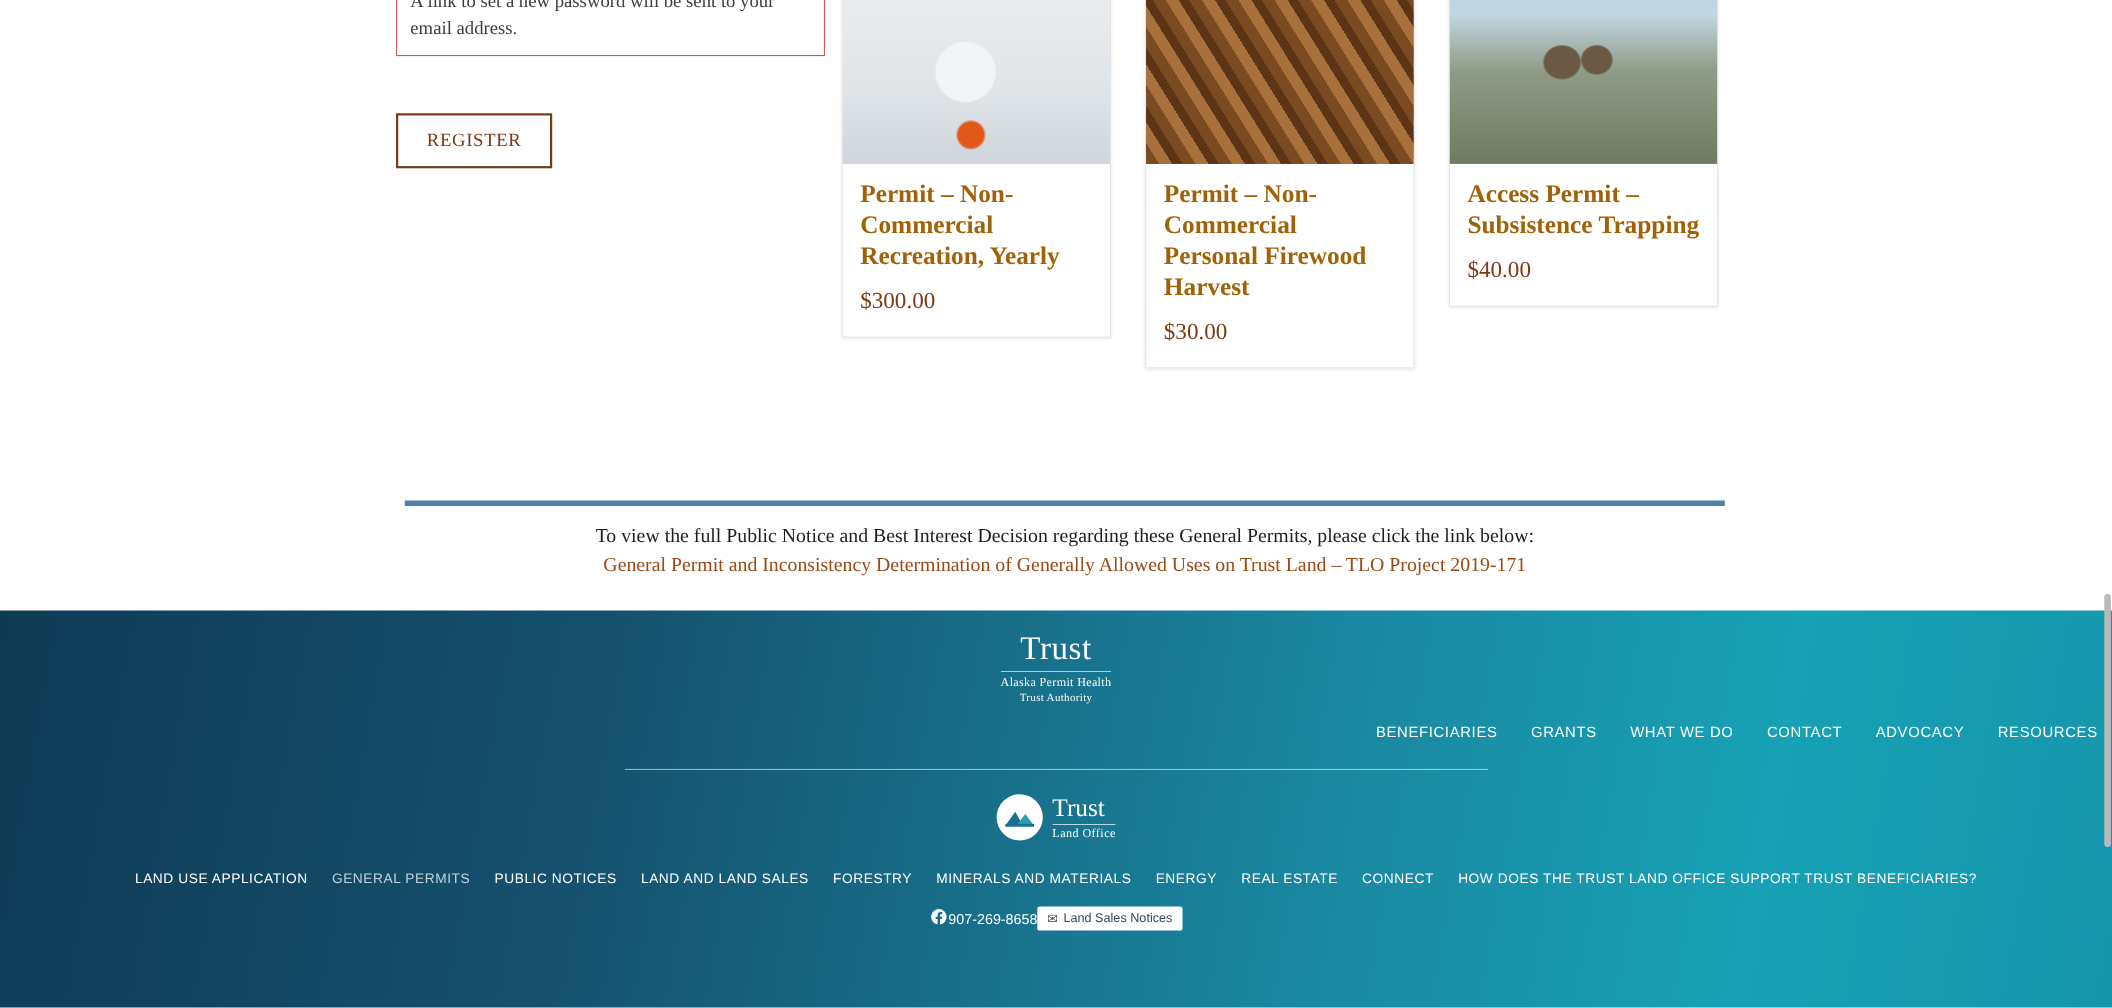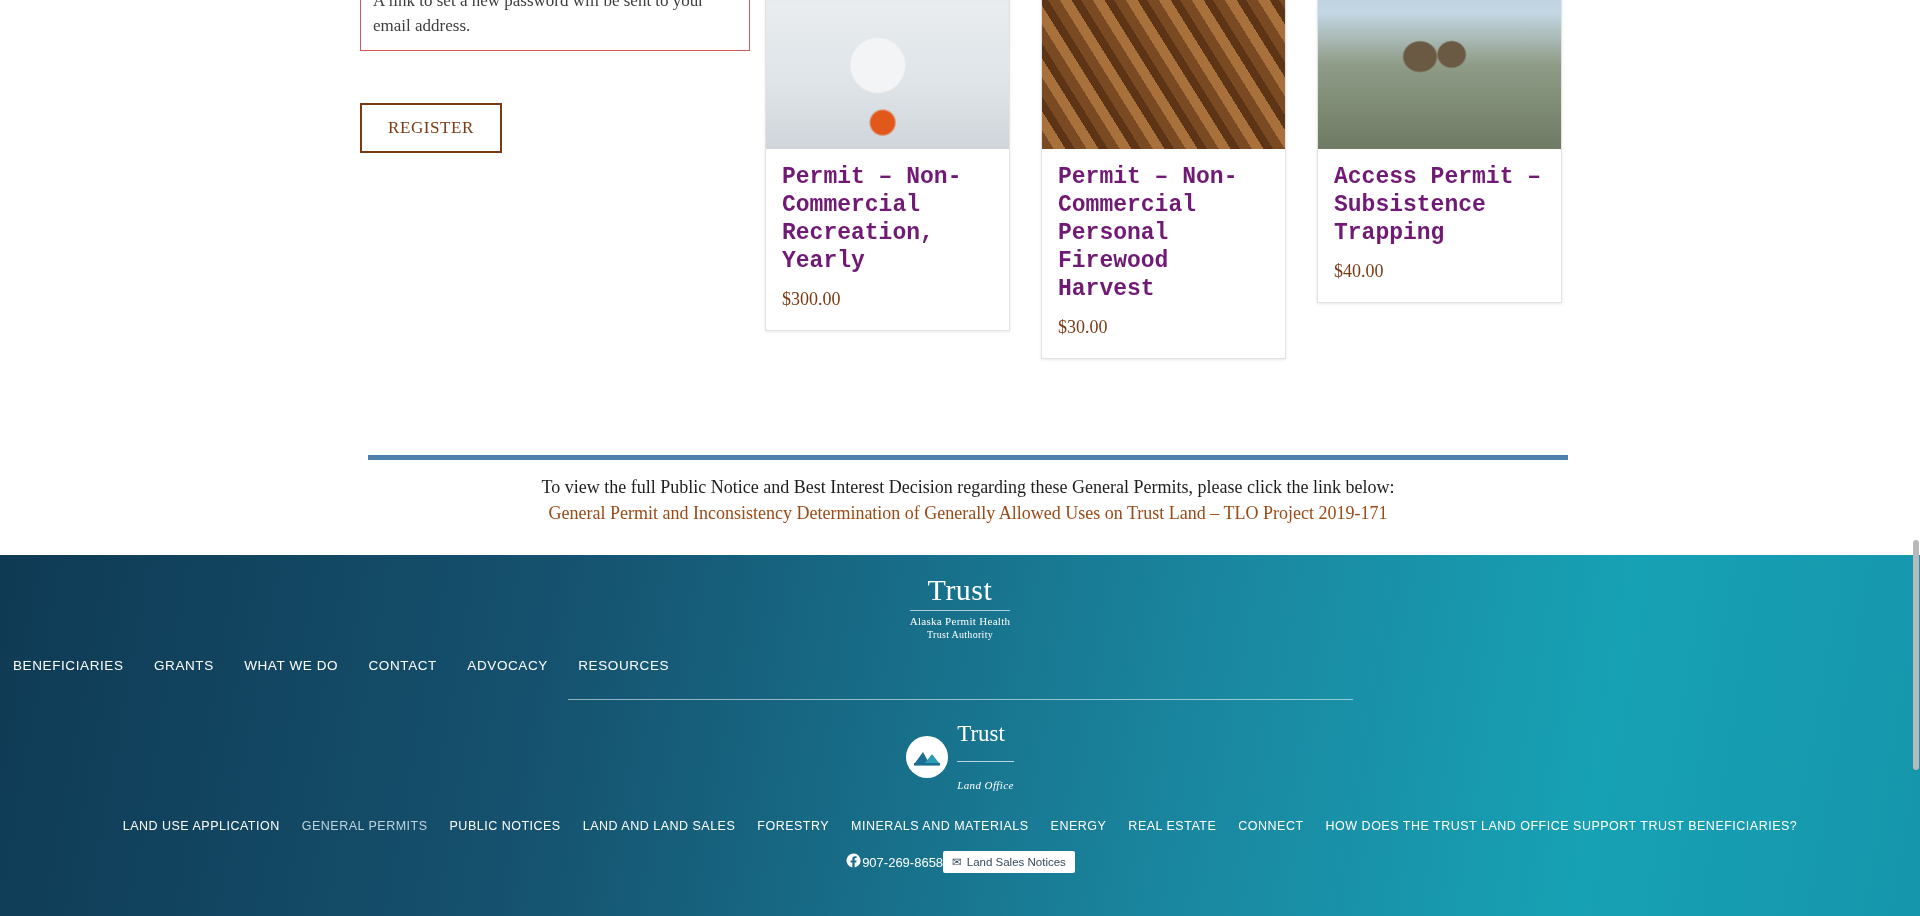--- a/index.html
+++ b/index.html
@@ -93,30 +93,30 @@
   .card-img.marmot {
     background:
       radial-gradient(ellipse at 42% 58%, #6b5a43 0 8%, rgba(107,90,67,0) 9%),
       radial-gradient(ellipse at 55% 57%, #6b5a43 0 7%, rgba(107,90,67,0) 8%),
       linear-gradient(180deg, #a9c4d8 0%, #c3d6e3 38%, #8e9b86 62%, #6e7a63 100%);
   }
   .card-body {
     padding: 14px 16px 20px 16px;
   }
   .card-title {
-    font-family: Liberation Mono, monospace;
+    font-family: Liberation Serif, serif;
     font-weight: bold;
     font-size: 23px;
     line-height: 1.22;
-    color: #701a75;
+    color: #a16207;
     margin: 0 0 14px 0;
   }
   .card-price {
     font-family: "Liberation Serif", serif;
-    font-size: 18px;
+    font-size: 21px;
     color: #7a3a14;
   }
 
   
   .notice {
     position: absolute;
     left: 368px;
     top: 455px;
     width: 1200px;
     text-align: center;
@@ -171,21 +171,21 @@
     padding-top: 4px;
   }
   .f-logo .sub2 {
     font-family: "Liberation Serif", serif;
     font-size: 10px;
     letter-spacing: 0.3px;
     display: block;
   }
   .f-nav {
     margin-top: 18px;
-    text-align: left;
+    text-align: right;
     font-size: 13.5px;
     letter-spacing: 0.6px;
   }
   .f-nav a {
     color: #ffffff;
     text-decoration: none;
     margin: 0 13px;
     cursor: pointer;
   }
   .f-social {
@@ -219,23 +219,22 @@
   .f-logo2 .txt .t1 {
     font-family: "Liberation Serif", serif;
     font-size: 23px;
     line-height: 1;
   }
   .f-logo2 .txt .t2 {
     font-family: "Liberation Serif", serif;
     font-size: 11px;
     letter-spacing: 0.4px;
     border-top: 1px solid rgba(255,255,255,0.7);
-    padding-top: 17px;
-    margin-top: 16px;
-    font-style: italic;
+    padding-top: 2px;
+    margin-top: 3px;
   }
   .f-nav2 {
     margin-top: 28px;
     text-align: center;
     font-size: 12.5px;
     letter-spacing: 0.5px;
     white-space: nowrap;
   }
   .f-nav2 a {
     color: #ffffff;

